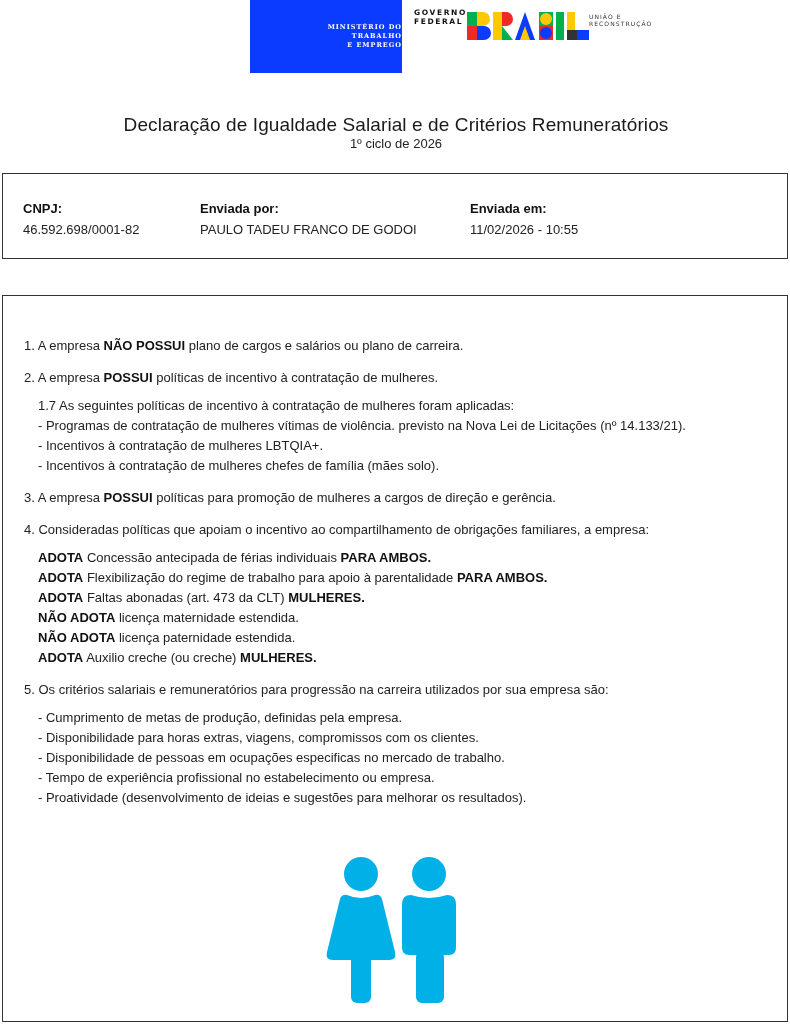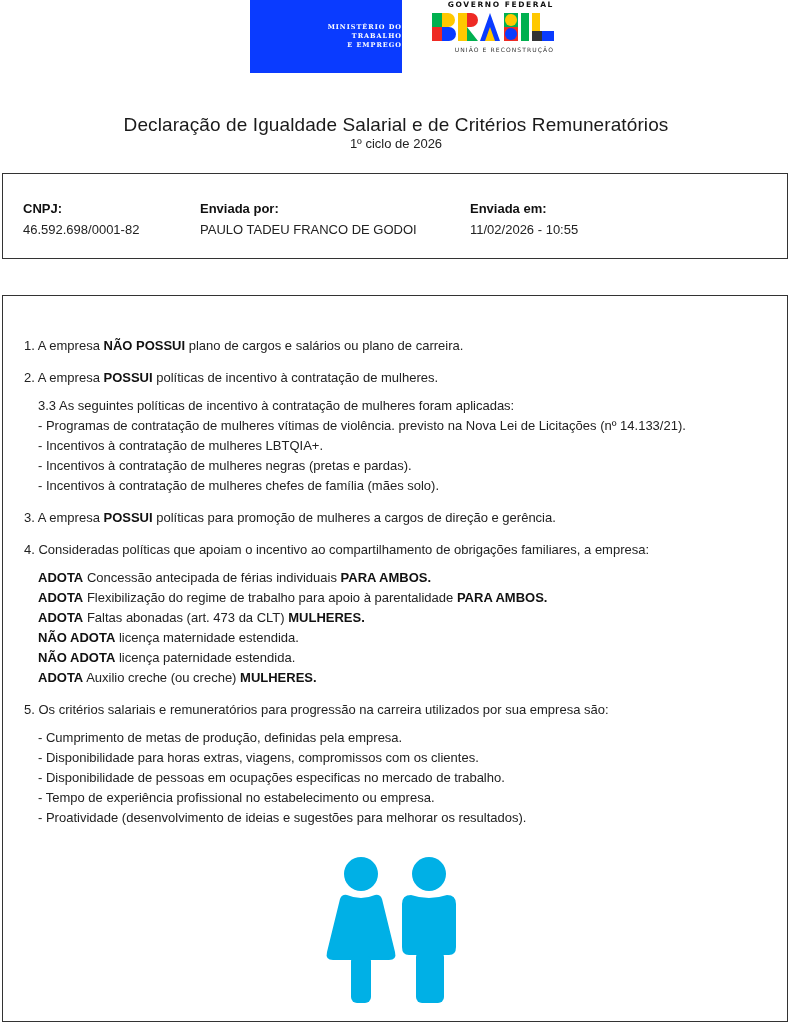--- a/index.html
+++ b/index.html
@@ -7,21 +7,21 @@
     body { font-family: "Liberation Sans", "DejaVu Sans", sans-serif; color: #1a1a1a; position: relative; }
 
     
     .logos { position: absolute; top: 0; left: 250px; height: 73px; display: flex; }
     .mte-logo {
       width: 152px; height: 73px; background: #0a3bff;
       display: flex; flex-direction: column; align-items: flex-end; justify-content: center;
       color: #ffffff; font-family: "DejaVu Serif", serif; font-weight: bold;
       font-size: 6.5px; letter-spacing: 1px; line-height: 9px; text-align: center;
     }
-    .gov-logo { width: 140px; height: 73px; display: flex; flex-direction: column; align-items: flex-end; margin-left: 12px; }
+    .gov-logo { width: 140px; height: 73px; display: flex; flex-direction: row; align-items: flex-start; padding-top: 8px; margin-left: 12px; }
     .gov-title { font-family: "DejaVu Sans", sans-serif; font-weight: bold; font-size: 7.5px; letter-spacing: 1.6px; color: #111; }
     .brasil-word { display: flex; margin-top: 4px; height: 28px; }
     .brasil-word svg { display: block; }
     .gov-sub { font-family: "DejaVu Sans", sans-serif; font-size: 6px; letter-spacing: 1.1px; color: #333; margin-top: 5px; }
 
     
     .title-block { position: absolute; top: 114px; left: 1px; width: 790px; text-align: center; }
     .doc-title { font-size: 19px; color: #1a1a1a; letter-spacing: 0.1px; }
     .doc-subtitle { font-size: 13px; color: #222; }
 
@@ -117,24 +117,23 @@
 
     <div class="q">
       <span>1. A empresa </span><b>NÃO POSSUI</b><span> plano de cargos e salários ou plano de carreira.</span>
     </div>
 
     <div class="q">
       <div>
         <span>2. A empresa </span><b>POSSUI</b><span> políticas de incentivo à contratação de mulheres.</span>
       </div>
       <div class="sub" style="margin-top:8px;">
-        <div class="line">3.3 As seguintes políticas de incentivo à contratação de mulheres foram aplicadas:</div>
+        <div class="line">1.7 As seguintes políticas de incentivo à contratação de mulheres foram aplicadas:</div>
         <div class="line">- Programas de contratação de mulheres vítimas de violência. previsto na Nova Lei de Licitações (nº 14.133/21).</div>
         <div class="line">- Incentivos à contratação de mulheres LBTQIA+.</div>
-        <div class="line">- Incentivos à contratação de mulheres negras (pretas e pardas).</div>
         <div class="line">- Incentivos à contratação de mulheres chefes de família (mães solo).</div>
       </div>
     </div>
 
     <div class="q">
       <span>3. A empresa </span><b>POSSUI</b><span> políticas para promoção de mulheres a cargos de direção e gerência.</span>
     </div>
 
     <div class="q">
       <div>4. Consideradas políticas que apoiam o incentivo ao compartilhamento de obrigações familiares, a empresa:</div>

